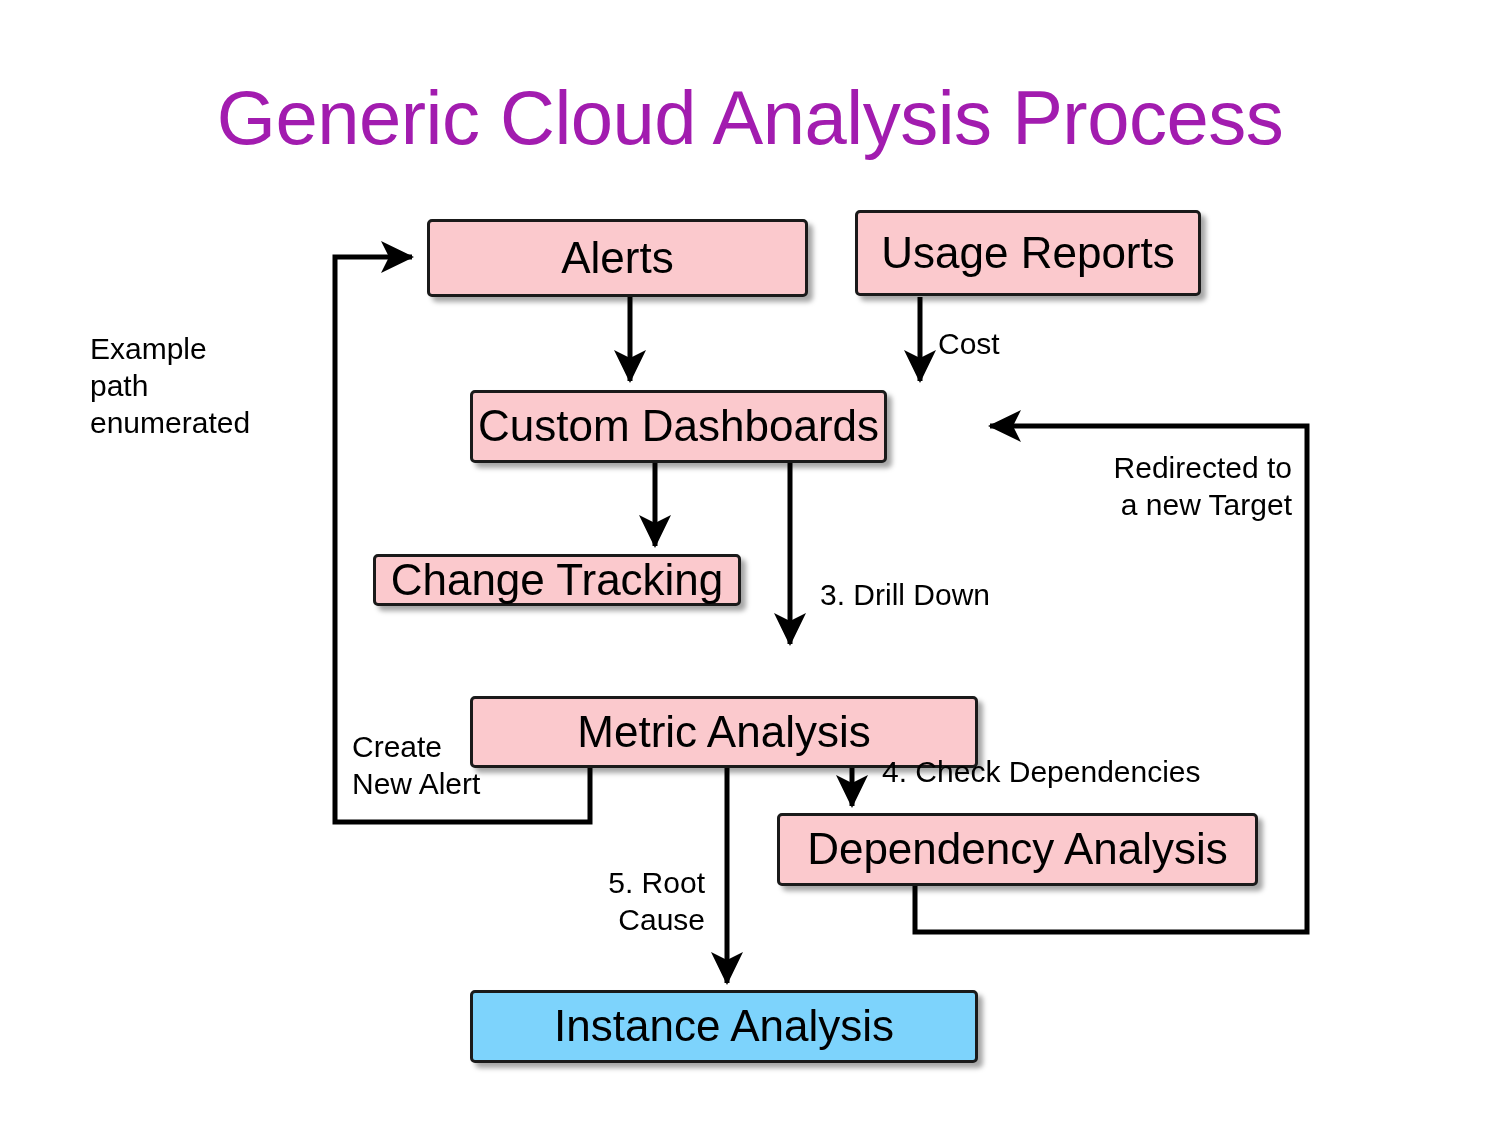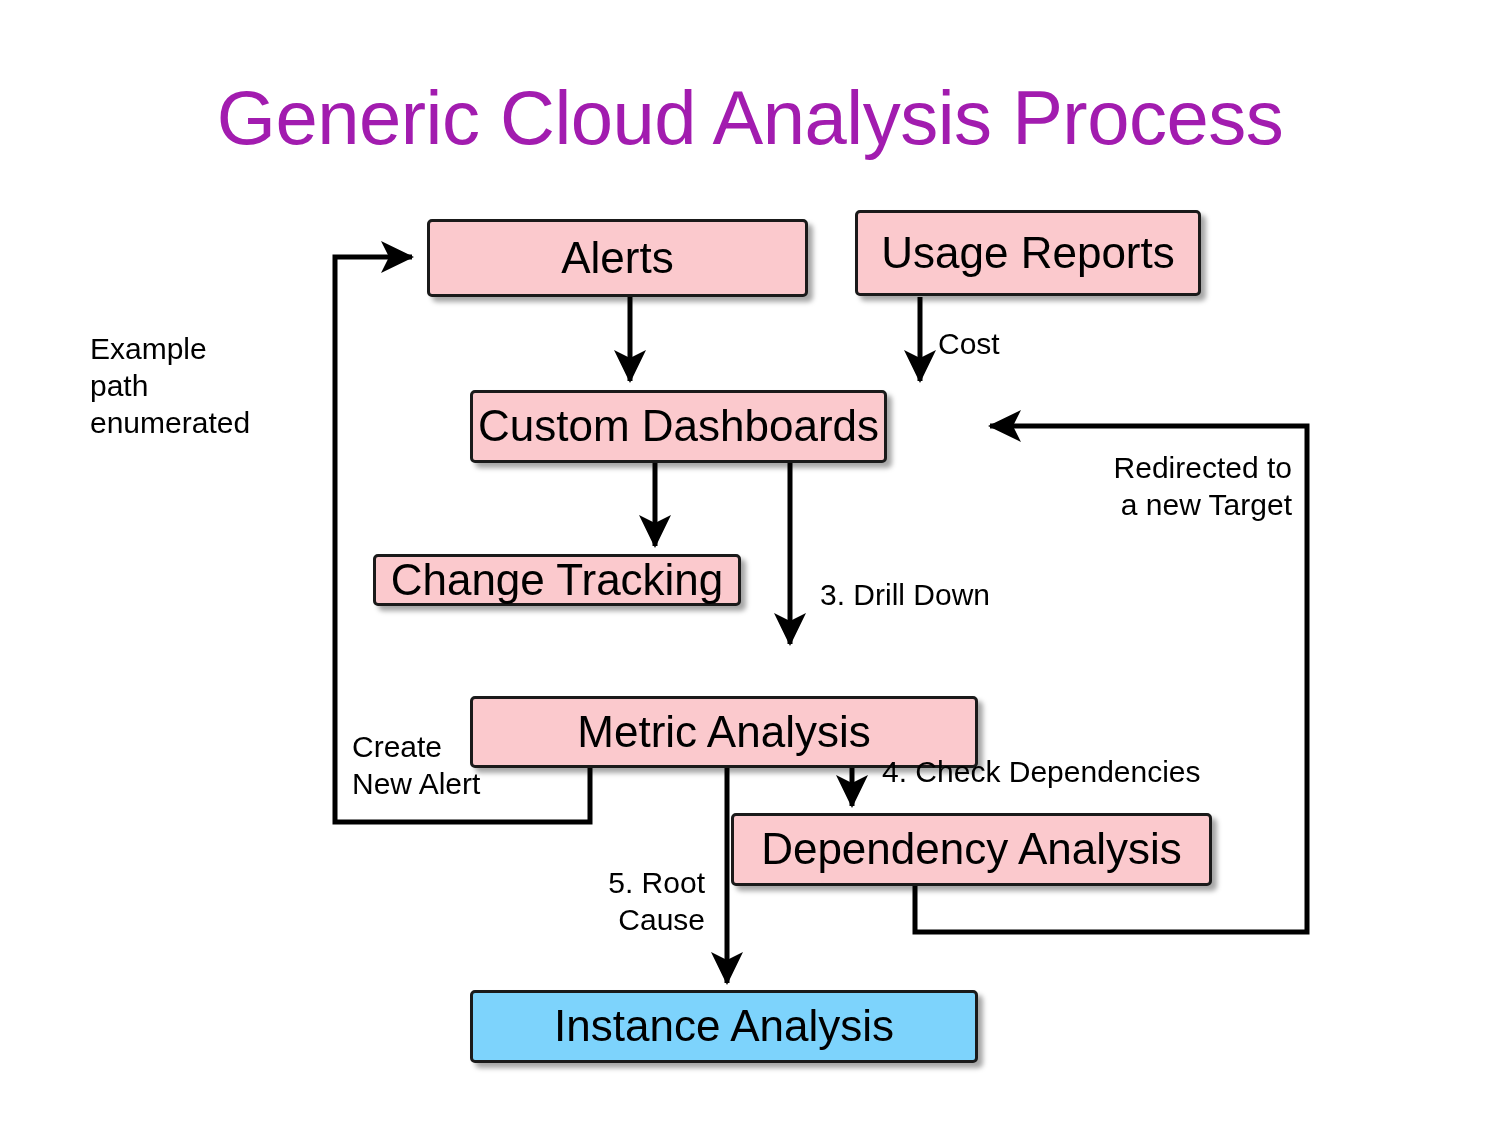--- a/index.html
+++ b/index.html
@@ -117,21 +117,21 @@
   </div>
 
   <div class="node pink" style="left:373px; top:554px; width:368px; height:52px;">
     <span>Change Tracking</span>
   </div>
 
   <div class="node pink" style="left:470px; top:652px; width:508px; height:72px;margin-top:44px;">
     <span>Metric Analysis</span>
   </div>
 
-  <div class="node pink" style="left:731px; top:813px; width:481px; height:73px;">
+  <div class="node pink" style="left:777px; top:813px; width:481px; height:73px;">
     <span>Dependency Analysis</span>
   </div>
 
   <div class="node gray" style="left:470px; top:990px; width:508px; height:73px;">
     <span>Instance Analysis</span>
   </div>
 
   <div class="label left" style="left:90px; top:330px; width:250px;">Example
 path
 enumerated</div>

